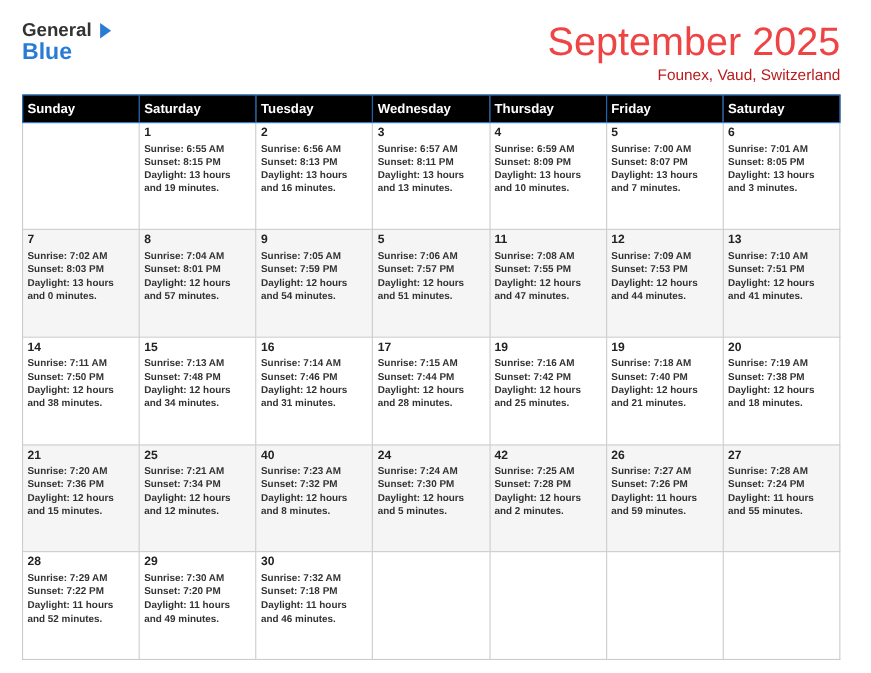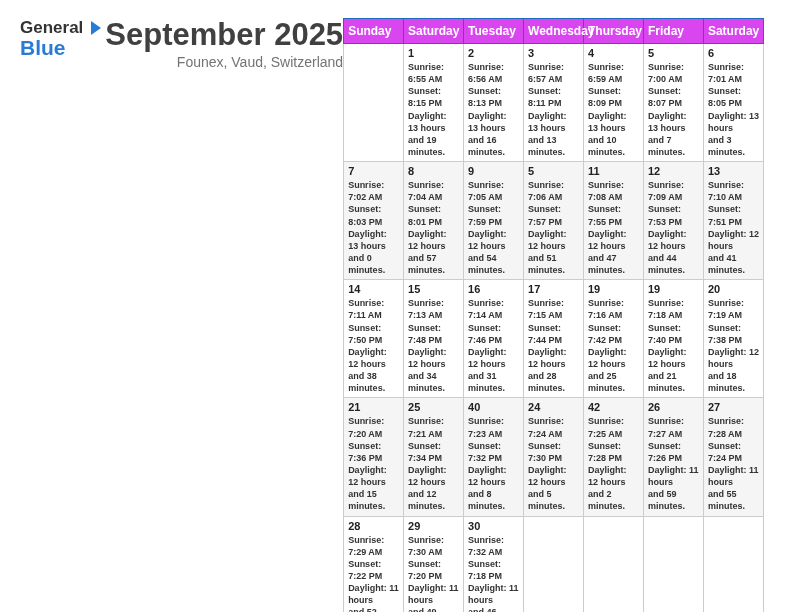--- a/index.html
+++ b/index.html
@@ -8,56 +8,56 @@
       height: 612px;
       font-family: Arial, sans-serif;
       background: #fff;
       overflow: hidden;
     }
     .page {
       width: 784px;
       height: 612px;
       padding: 18px 20px 12px 20px;
       display: flex;
-      flex-direction: row;
+      flex-direction: column;
     }
     .header {
       display: flex;
       justify-content: space-between;
       align-items: flex-start;
       margin-bottom: 10px;
     }
     .logo {
       display: flex;
       align-items: center;
       gap: 4px;
     }
     .title-block {
       text-align: right;
     }
     .month-title {
-      font-size: 31px;
-      font-weight: bold;
-      color: #404040;
+      font-size: 36px;
+      font-weight: normal;
+      color: #ef4444;
       line-height: 1.1;
     }
     .location {
       font-size: 14px;
-      color: #737373;
+      color: #b91c1c;
       margin-top: 2px;
     }
     .calendar {
       flex: 1;
       border: 1px solid #ccc;
       border-collapse: collapse;
       width: 100%;
       table-layout: fixed;
     }
     .calendar th {
-      background: #d946ef;
+      background: #000000;
       color: #fff;
       font-size: 12px;
       font-weight: bold;
       padding: 5px 4px;
       text-align: left;
       border: 1px solid #1e6bbf;
     }
     .calendar td {
       vertical-align: top;
       border: 1px solid #ccc;

